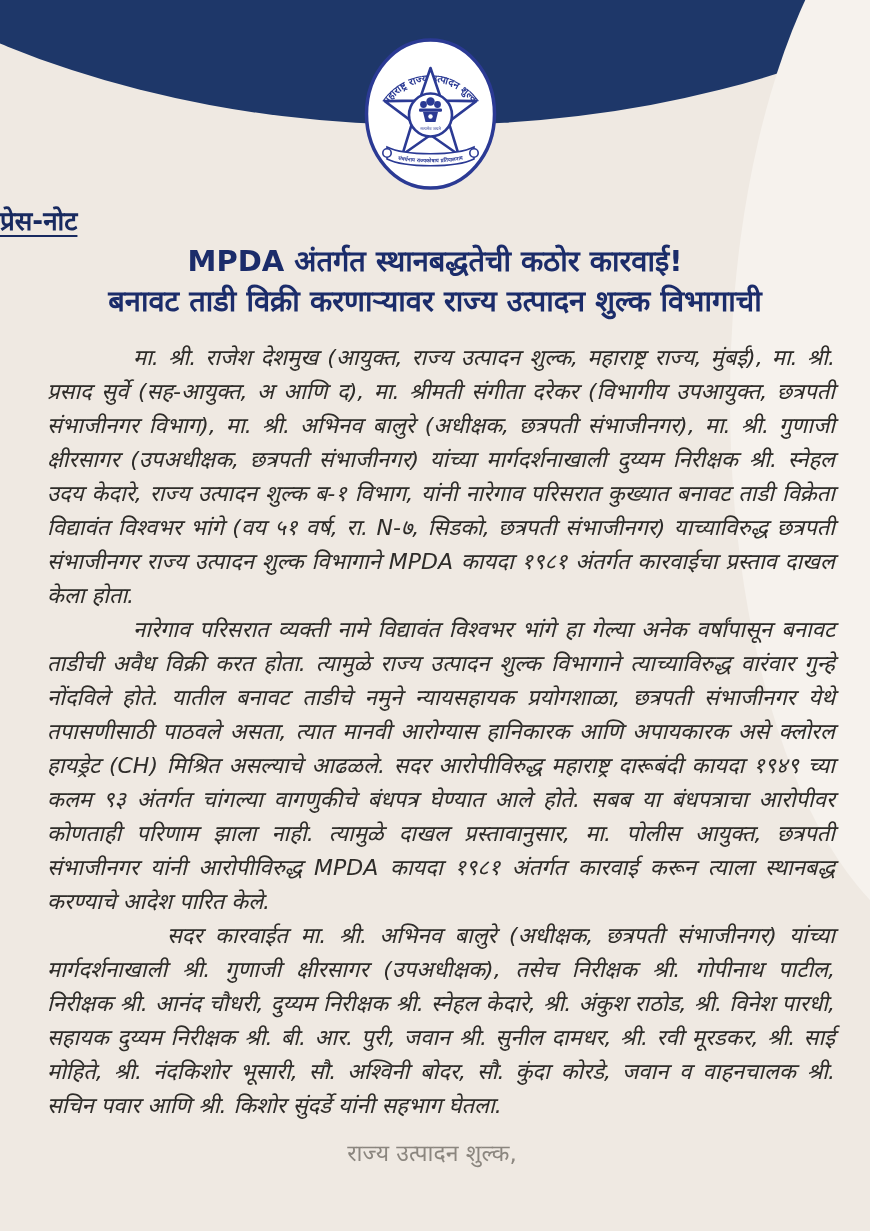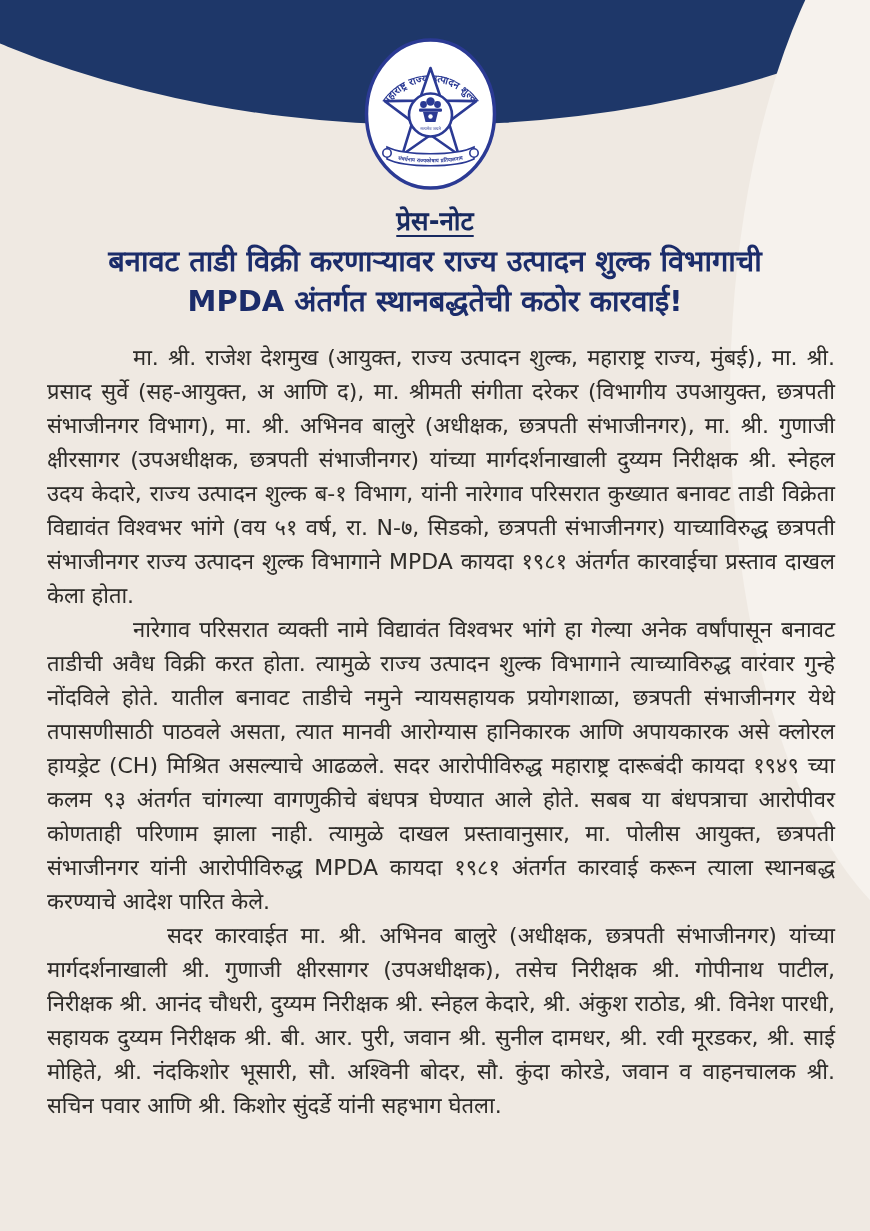--- a/index.html
+++ b/index.html
@@ -38,21 +38,20 @@
     background:var(--cream-light);
   }
   .logo-wrap{
     position:absolute;
     left:363px;top:36px;
     width:135px;height:156px;
   }
   .press-note{
     position:absolute;
     top:202px;left:0;right:0;
-    text-align:center;
     font-size:26px;
     font-weight:bold;
     color:#182a60;
     text-decoration:underline;
     text-underline-offset:5px;
     text-decoration-thickness:2px;
   }
   .headline{
     position:absolute;
     top:241px;left:20px;right:20px;
@@ -63,21 +62,21 @@
     color:var(--headline-navy);
   }
   .body-text{
     position:absolute;
     left:47px;right:35px;top:341px;
     color:var(--body-ink);
     font-size:22px;
     line-height:34px;
     text-align:justify;
   }
-  .body-text p{margin:0;}
+  .body-text p{margin:0;font-style:italic;}
   .body-text p.indent-a{text-indent:86px;}
   .body-text p.indent-b{text-indent:120px;}
   .signature{
     position:absolute;
     top:1136px;left:0;right:6px;
     text-align:center;
     color:var(--sig-gray);
     font-size:23px;
     line-height:34px;
   }
@@ -121,26 +120,27 @@
         <text font-size="5.2" font-weight="bold" fill="#2b3a94">
           <textPath href="#arcRibbon" startOffset="50%" text-anchor="middle">संवर्धनाय राज्यकोषाय प्रतिपालनाय</textPath>
         </text>
       </g>
     </svg>
   </div>
 
   <div class="press-note">प्रेस-नोट</div>
 
   <div class="headline">
+    <div>MPDA अंतर्गत स्थानबद्धतेची कठोर कारवाई!</div>
     <div>बनावट ताडी विक्री करणाऱ्यावर राज्य उत्पादन शुल्क विभागाची</div>
-    <div>MPDA अंतर्गत स्थानबद्धतेची कठोर कारवाई!</div>
   </div>
 
   <div class="body-text">
     <p class="indent-a">मा. श्री. राजेश देशमुख (आयुक्त, राज्य उत्पादन शुल्क, महाराष्ट्र राज्य, मुंबई), मा. श्री. प्रसाद सुर्वे (सह-आयुक्त, अ आणि द), मा. श्रीमती संगीता दरेकर (विभागीय उपआयुक्त, छत्रपती संभाजीनगर विभाग), मा. श्री. अभिनव बालुरे (अधीक्षक, छत्रपती संभाजीनगर), मा. श्री. गुणाजी क्षीरसागर (उपअधीक्षक, छत्रपती संभाजीनगर) यांच्या मार्गदर्शनाखाली दुय्यम निरीक्षक श्री. स्नेहल उदय केदारे, राज्य उत्पादन शुल्क ब-१ विभाग, यांनी नारेगाव परिसरात कुख्यात बनावट ताडी विक्रेता विद्यावंत विश्वभर भांगे (वय ५१ वर्ष, रा. N-७, सिडको, छत्रपती संभाजीनगर) याच्याविरुद्ध छत्रपती संभाजीनगर राज्य उत्पादन शुल्क विभागाने MPDA कायदा १९८१ अंतर्गत कारवाईचा प्रस्ताव दाखल केला होता.</p>
     <p class="indent-a">नारेगाव परिसरात व्यक्ती नामे विद्यावंत विश्वभर भांगे हा गेल्या अनेक वर्षांपासून बनावट ताडीची अवैध विक्री करत होता. त्यामुळे राज्य उत्पादन शुल्क विभागाने त्याच्याविरुद्ध वारंवार गुन्हे नोंदविले होते. यातील बनावट ताडीचे नमुने न्यायसहायक प्रयोगशाळा, छत्रपती संभाजीनगर येथे तपासणीसाठी पाठवले असता, त्यात मानवी आरोग्यास हानिकारक आणि अपायकारक असे क्लोरल हायड्रेट (CH) मिश्रित असल्याचे आढळले. सदर आरोपीविरुद्ध महाराष्ट्र दारूबंदी कायदा १९४९ च्या कलम ९३ अंतर्गत चांगल्या वागणुकीचे बंधपत्र घेण्यात आले होते. सबब या बंधपत्राचा आरोपीवर कोणताही परिणाम झाला नाही. त्यामुळे दाखल प्रस्तावानुसार, मा. पोलीस आयुक्त, छत्रपती संभाजीनगर यांनी आरोपीविरुद्ध MPDA कायदा १९८१ अंतर्गत कारवाई करून त्याला स्थानबद्ध करण्याचे आदेश पारित केले.</p>
     <p class="indent-b">सदर कारवाईत मा. श्री. अभिनव बालुरे (अधीक्षक, छत्रपती संभाजीनगर) यांच्या मार्गदर्शनाखाली श्री. गुणाजी क्षीरसागर (उपअधीक्षक), तसेच निरीक्षक श्री. गोपीनाथ पाटील, निरीक्षक श्री. आनंद चौधरी, दुय्यम निरीक्षक श्री. स्नेहल केदारे, श्री. अंकुश राठोड, श्री. विनेश पारधी, सहायक दुय्यम निरीक्षक श्री. बी. आर. पुरी, जवान श्री. सुनील दामधर, श्री. रवी मूरडकर, श्री. साई मोहिते, श्री. नंदकिशोर भूसारी, सौ. अश्विनी बोदर, सौ. कुंदा कोरडे, जवान व वाहनचालक श्री. सचिन पवार आणि श्री. किशोर सुंदर्डे यांनी सहभाग घेतला.</p>
   </div>
 
   <div class="signature">
+    <div>राज्य उत्पादन शुल्क,</div>
   </div>
 
 </div>
 
 </body></html>

